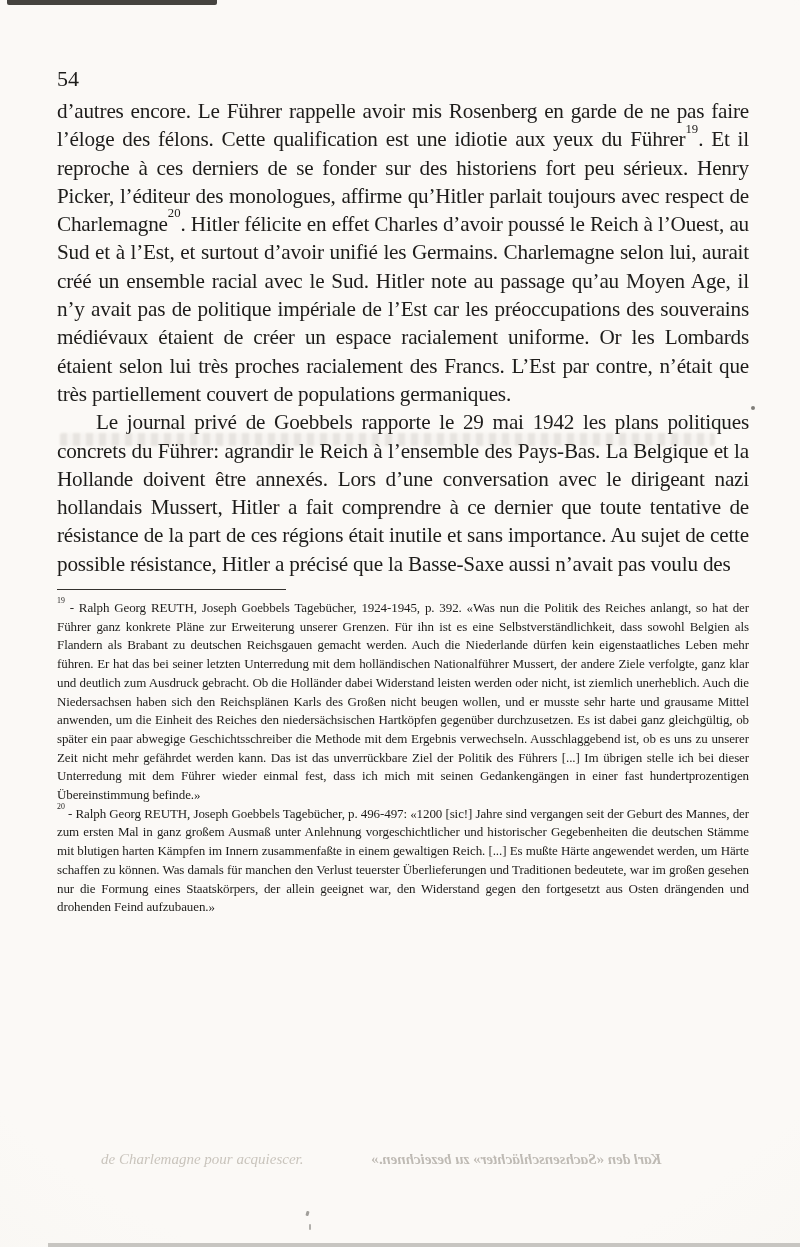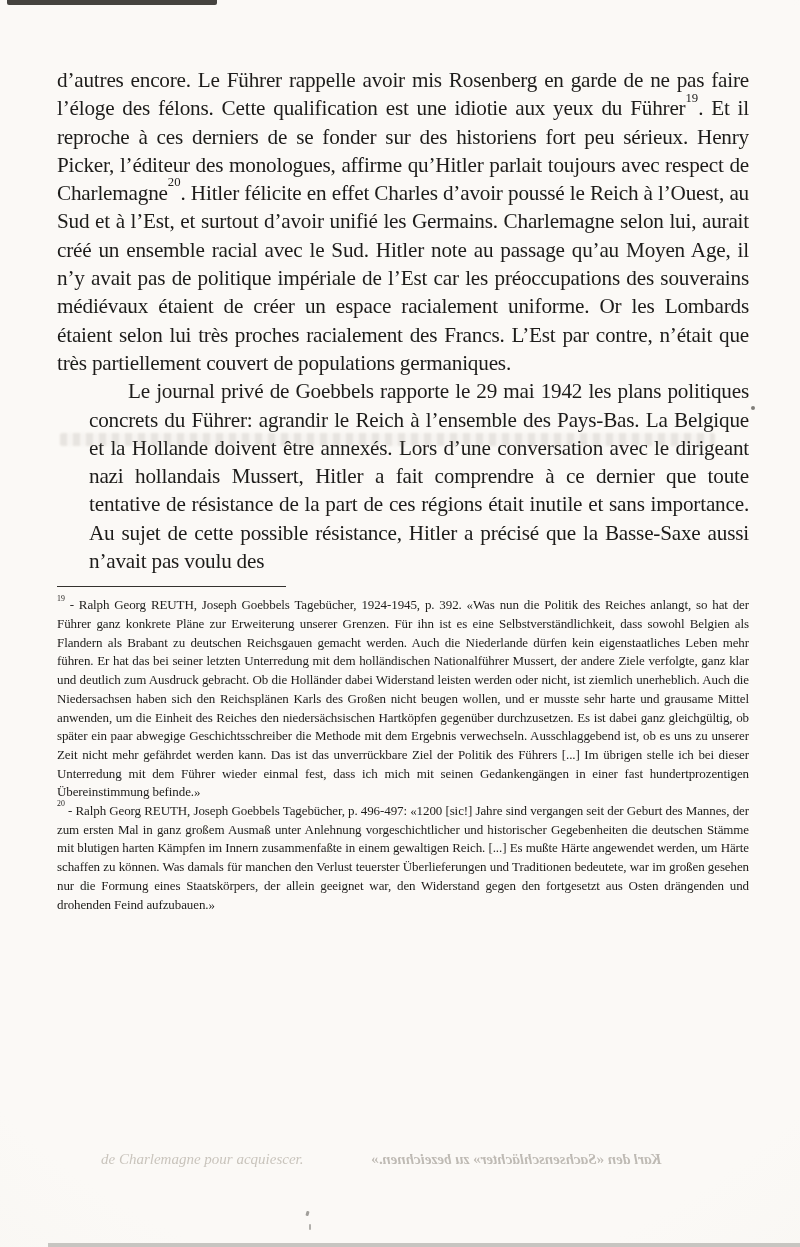--- a/index.html
+++ b/index.html
@@ -8,21 +8,21 @@
     background:radial-gradient(140% 105% at 50% 45%, #fbf9f6 55%, #f2f0eb 100%);
     color:#1d1c1a;
     font-family:"Liberation Serif","DejaVu Serif",serif;
   }
   .edge-top{position:absolute;left:7px;top:0;width:210px;height:5px;background:#35332f;opacity:.92;border-radius:0 0 2px 2px;}
   .edge-bottom{position:absolute;left:48px;bottom:0;width:752px;height:4px;background:#c7c5c1;}
   .content{position:absolute;left:57px;top:66px;width:692px;}
   .page-number{font-size:22px;line-height:26px;margin:0 0 5px 0;}
   .body-text{font-size:21.2px;line-height:28.3px;text-align:justify;letter-spacing:-0.2px;}
   .para{margin:0;}
-  .para.indent{text-indent:39px;margin-left:32px;}
+  .para.indent{text-indent:39px;}
   .fn-sep{width:229px;border:0;border-top:1.7px solid #33312e;margin:11px 0 9px 0;}
   .footnotes{font-size:13px;line-height:18.7px;text-align:justify;letter-spacing:-0.1px;}
   .footnote{margin:0;}
   .it{}
   sup{font-size:.6em;position:relative;top:-.45em;line-height:0;letter-spacing:0;}
   
   .margin-dot{position:absolute;left:751px;top:406px;width:4px;height:4px;border-radius:50%;background:#4a4845;opacity:.7;}
   .ghost-streak{position:absolute;left:60px;top:433px;width:655px;height:13px;border-radius:2px;filter:blur(1.1px);
     background:repeating-linear-gradient(90deg,rgba(118,108,92,.14) 0 7px,rgba(118,108,92,.03) 7px 13px);}
   .ghost-line{position:absolute;left:62px;top:1151px;width:560px;display:flex;justify-content:space-between;
@@ -34,20 +34,21 @@
   .speck-2{left:309px;top:1224px;width:2px;height:6px;opacity:.65;border-radius:1px;}
 </style>
 </head>
 <body>
 
 <div class="page">
 
   <div class="edge-top"></div>
 
   <div class="content">
+    <div class="page-number">54</div>
 
     <div class="body-text">
       <p class="para"><span>d’autres encore. Le </span><span class="it">Führer</span><span> rappelle avoir mis Rosenberg en garde de ne pas faire l’éloge des félons. Cette qualification est une idiotie aux yeux du Führer</span><sup>19</sup><span>. Et il reproche à ces derniers de se fonder sur des historiens fort peu sérieux. Henry Picker, l’éditeur des monologues, affirme qu’Hitler parlait toujours avec respect de Charlemagne</span><sup>20</sup><span>. Hitler félicite en effet Charles d’avoir poussé le </span><span class="it">Reich</span><span> à l’Ouest, au Sud et à l’Est, et surtout d’avoir unifié les Germains. Charlemagne selon lui, aurait créé un ensemble racial avec le Sud. Hitler note au passage qu’au Moyen Age, il n’y avait pas de politique impériale de l’Est car les préoccupations des souverains médiévaux étaient de créer un espace racialement uniforme. Or les Lombards étaient selon lui très proches racialement des Francs. L’Est par contre, n’était que très partiellement couvert de populations germaniques.</span></p>
       <p class="para indent"><span>Le journal privé de Goebbels rapporte le 29 mai 1942 les plans politiques concrets du Führer: agrandir le </span><span class="it">Reich</span><span> à l’ensemble des Pays-Bas. La Belgique et la Hollande doivent être annexés. Lors d’une conversation avec le dirigeant nazi hollandais Mussert, Hitler a fait comprendre à ce dernier que toute tentative de résistance de la part de ces régions était inutile et sans importance. Au sujet de cette possible résistance, Hitler a précisé que la Basse-Saxe aussi n’avait pas voulu des</span></p>
     </div>
 
     <hr class="fn-sep">
 
     <div class="footnotes">
       <p class="footnote"><sup>19</sup><span> - Ralph Georg REUTH, </span><span class="it">Joseph Goebbels Tagebücher, 1924-1945</span><span>, p. 392. </span><span class="it">«Was nun die Politik des Reiches anlangt, so hat der Führer ganz konkrete Pläne zur Erweiterung unserer Grenzen. Für ihn ist es eine Selbstverständlichkeit, dass sowohl Belgien als Flandern als Brabant zu deutschen Reichsgauen gemacht werden. Auch die Niederlande dürfen kein eigenstaatliches Leben mehr führen. Er hat das bei seiner letzten Unterredung mit dem holländischen Nationalführer Mussert, der andere Ziele verfolgte, ganz klar und deutlich zum Ausdruck gebracht. Ob die Holländer dabei Widerstand leisten werden oder nicht, ist ziemlich unerheblich. Auch die Niedersachsen haben sich den Reichsplänen Karls des Großen nicht beugen wollen, und er musste sehr harte und grausame Mittel anwenden, um die Einheit des Reiches den niedersächsischen Hartköpfen gegenüber durchzusetzen. Es ist dabei ganz gleichgültig, ob später ein paar abwegige Geschichtsschreiber die Methode mit dem Ergebnis verwechseln. Ausschlaggebend ist, ob es uns zu unserer Zeit nicht mehr gefährdet werden kann. Das ist das unverrückbare Ziel der Politik des Führers [...] Im übrigen stelle ich bei dieser Unterredung mit dem Führer wieder einmal fest, dass ich mich mit seinen Gedankengängen in einer fast hundertprozentigen Übereinstimmung befinde.»</span></p>

